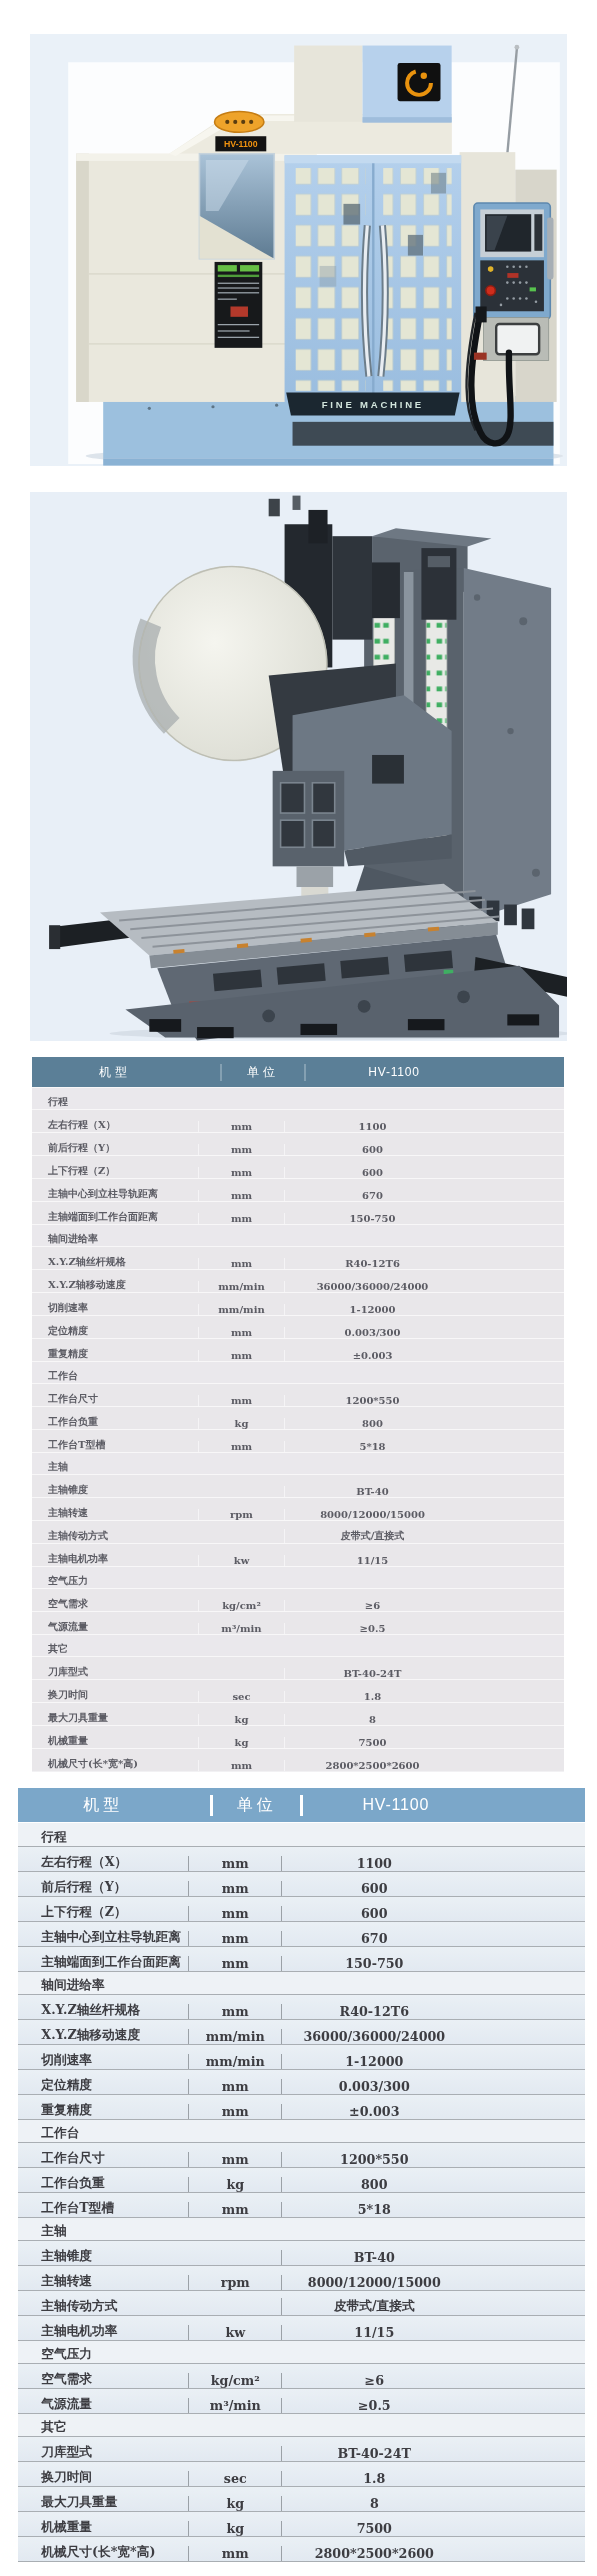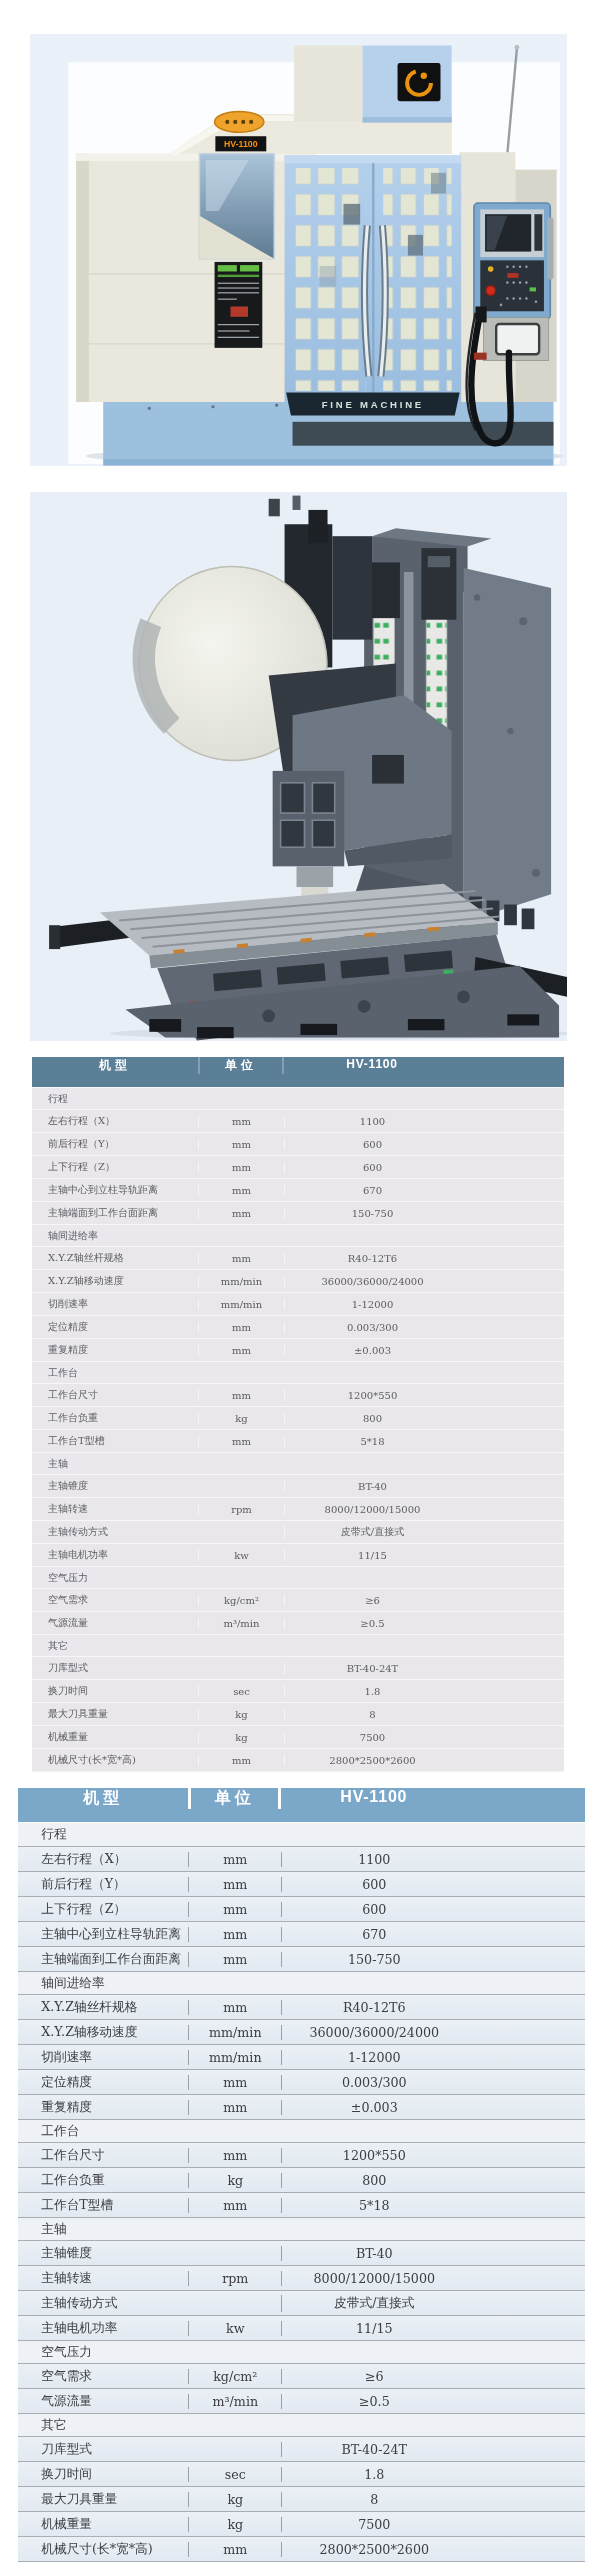--- a/index.html
+++ b/index.html
@@ -14,34 +14,34 @@
   #panel-photo     { left:29.5px; top:34px;  width:537px; height:432px; }
   #panel-structure { left:29.5px; top:492px; width:537px; height:549px; }
   .img-panel svg { display:block; }
 
   
   .spec-table { position:absolute; }
   #table-top    { left:32px; top:1057px; width:532px; font-size:10px; color:#5c5c64; }
   #table-bottom { left:18.3px; top:1788px; width:567px; font-size:12.7px;   color:#3d3d42; }
 
   .t-head {
-    display:flex; align-items:flex-start; background:var(--header-bg,#6a8ca3);
+    display:flex; align-items:center; background:var(--header-bg,#6a8ca3);
     color:var(--header-text,#fff);
-    font-family:"Liberation Sans","DejaVu Sans",sans-serif; font-weight:bold;
+    font-family:"Liberation Sans","DejaVu Sans",sans-serif; font-weight:normal;gap:22px;
   }
   #table-top .t-head    { height:30px; font-size:12px; }
   #table-bottom .t-head { height:35px; font-size:16px; border-bottom:1.6px solid #fff; }
   .hcell { display:flex; align-items:center; justify-content:center; letter-spacing:4px; }
   .hcell.c2 { letter-spacing:0.8px; }
   #table-top .hcell.c0    { width:166px; } #table-top .hcell.c1    { width:86px; border-left:2.4px solid #84a0b2; border-right:2.4px solid #84a0b2;}
   #table-top .hcell.c2    { flex:1; padding-right:104px; }
   #table-bottom .hcell.c0 { width:170px; } #table-bottom .hcell.c1 { width:93px; border-left:3.2px solid #ffffff; border-right:3.2px solid #ffffff;}
   #table-bottom .hcell.c2 { flex:1; padding-right:119px; }
 
-  .trow { display:flex; align-items:center; }
+  .trow { display:flex; align-items:flex-end;font-weight:bold; }
   #table-top .trow.data     { height:23px; background:#e9e7ea; border-top:1.6px solid #f8f7f8; }
   #table-top .trow.section  { height:22px; background:#eae8ec; border-top:1.6px solid #f8f7f8; }
   #table-top .dcell + .dcell{ border-left:1.6px solid #f5f4f6; }
   #table-top .t-body        { border-bottom:1.6px solid #f2f1f3; }
 
   #table-bottom .trow.data    { height:25px; background:linear-gradient(#eaf0f5,#e2e9f1); border-top:0.8px solid #a9aeb3; }
   #table-bottom .trow.section { height:23px; background:#eef2f6; border-top:0.8px solid #a9aeb3; }
   #table-bottom .trow.section:first-child { border-top:none; }
   #table-bottom .dcell + .dcell { border-left:0.8px solid #9ba1a7; }
   #table-bottom .t-body         { border-bottom:0.8px solid #a9aeb3; }

